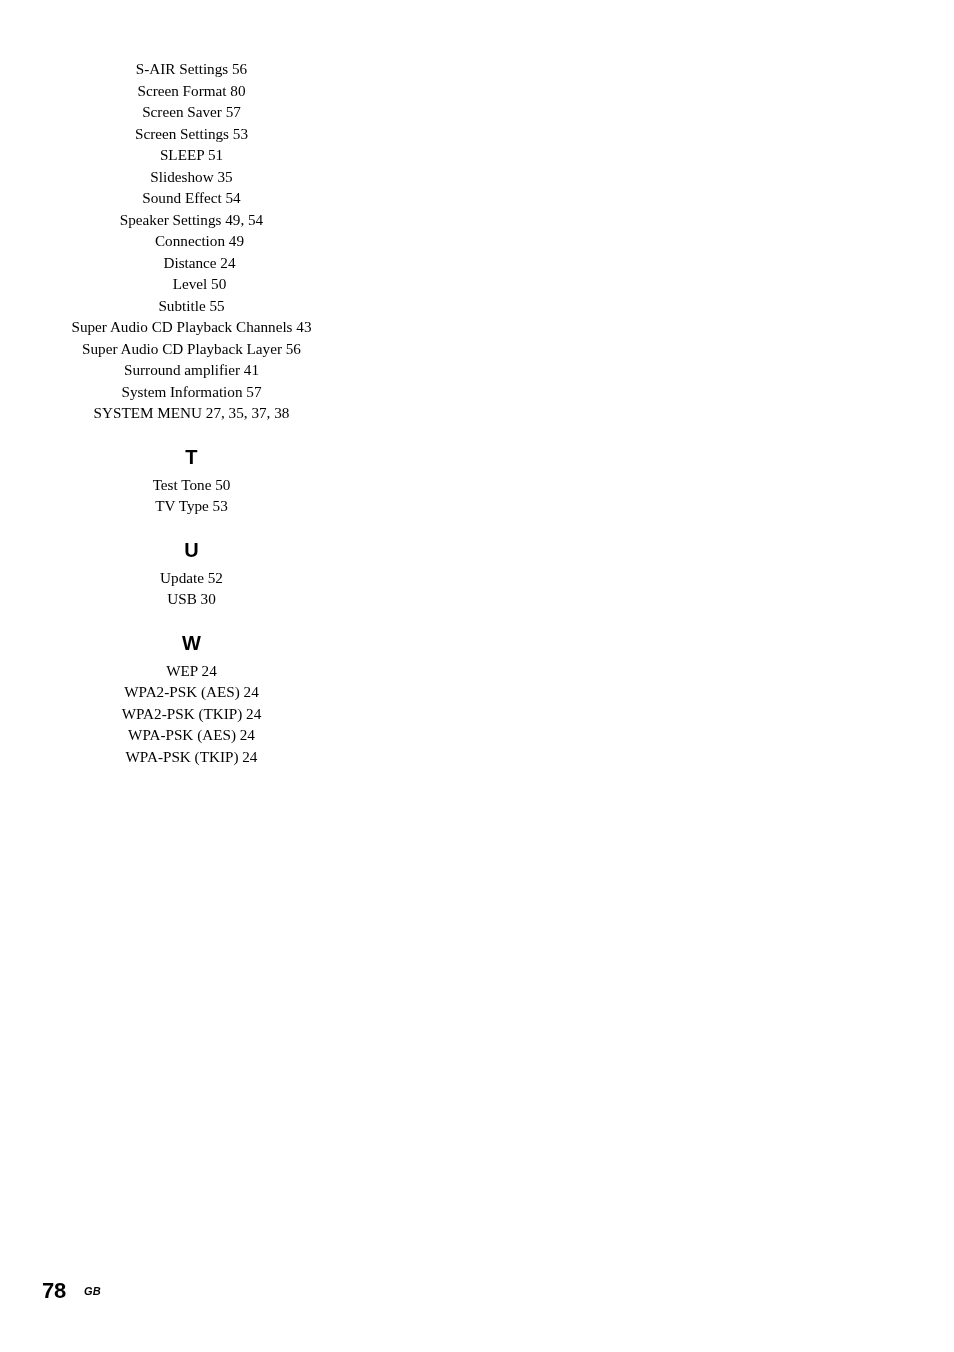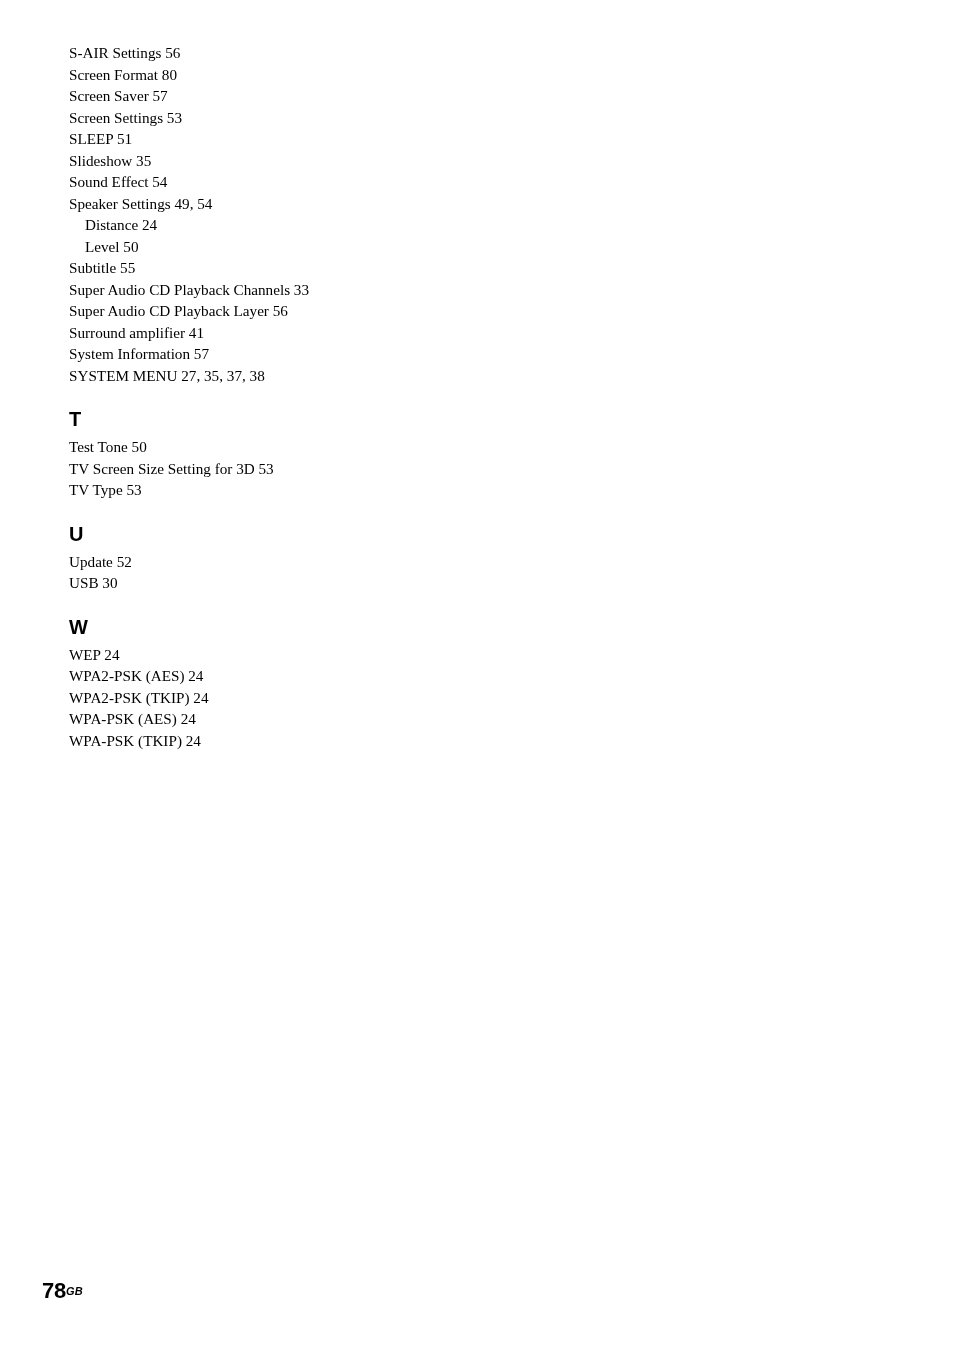--- a/index.html
+++ b/index.html
@@ -21,22 +21,23 @@
   .page {
     position: absolute;
     inset: 0;
     background: #ffffff;
   }
 
   
   .index-column {
     position: absolute;
     left: 69px;
-    top: 36px;
+    top: 52px;
     width: 245px;
+    text-align: center;
   }
 
   
   .letter-heading {
     font-family: "Liberation Sans", "DejaVu Sans", sans-serif;
     font-weight: bold;
     font-size: 20px;
     line-height: 22px;
     color: #000000;
     margin: 0;
@@ -94,56 +95,56 @@
     color: #000000;
     letter-spacing: -0.2px;
   }
   .page-number-suffix {
     font-family: "Liberation Sans", "DejaVu Sans", sans-serif;
     font-style: italic;
     font-weight: bold;
     font-size: 11px;
     line-height: 11px;
     color: #000000;
-    margin-left: 0;
+    margin-left: 18px;
     margin-top: 1px;
   }
 </style>
 </head>
 <body>
 
 <div class="page">
 
   <div class="index-column" id="index-column">
 
   <div class="section">
         <ul class="entries">
           <li class="entry">S-AIR Settings 56</li>
           <li class="entry">Screen Format 80</li>
           <li class="entry">Screen Saver 57</li>
           <li class="entry">Screen Settings 53</li>
           <li class="entry">SLEEP 51</li>
           <li class="entry">Slideshow 35</li>
           <li class="entry">Sound Effect 54</li>
           <li class="entry">Speaker Settings 49, 54</li>
+          <li class="entry sub">Connection 49</li>
           <li class="entry sub">Distance 24</li>
           <li class="entry sub">Level 50</li>
           <li class="entry">Subtitle 55</li>
-          <li class="entry">Super Audio CD Playback Channels 33</li>
+          <li class="entry">Super Audio CD Playback Channels 43</li>
           <li class="entry">Super Audio CD Playback Layer 56</li>
           <li class="entry">Surround amplifier 41</li>
           <li class="entry">System Information 57</li>
           <li class="entry">SYSTEM MENU 27, 35, 37, 38</li>
         </ul>
       </div>
       <div class="section">
         <div class="letter-heading">T</div>
         <ul class="entries">
           <li class="entry">Test Tone 50</li>
-          <li class="entry">TV Screen Size Setting for 3D 53</li>
           <li class="entry">TV Type 53</li>
         </ul>
       </div>
       <div class="section">
         <div class="letter-heading">U</div>
         <ul class="entries">
           <li class="entry">Update 52</li>
           <li class="entry">USB 30</li>
         </ul>
       </div>

